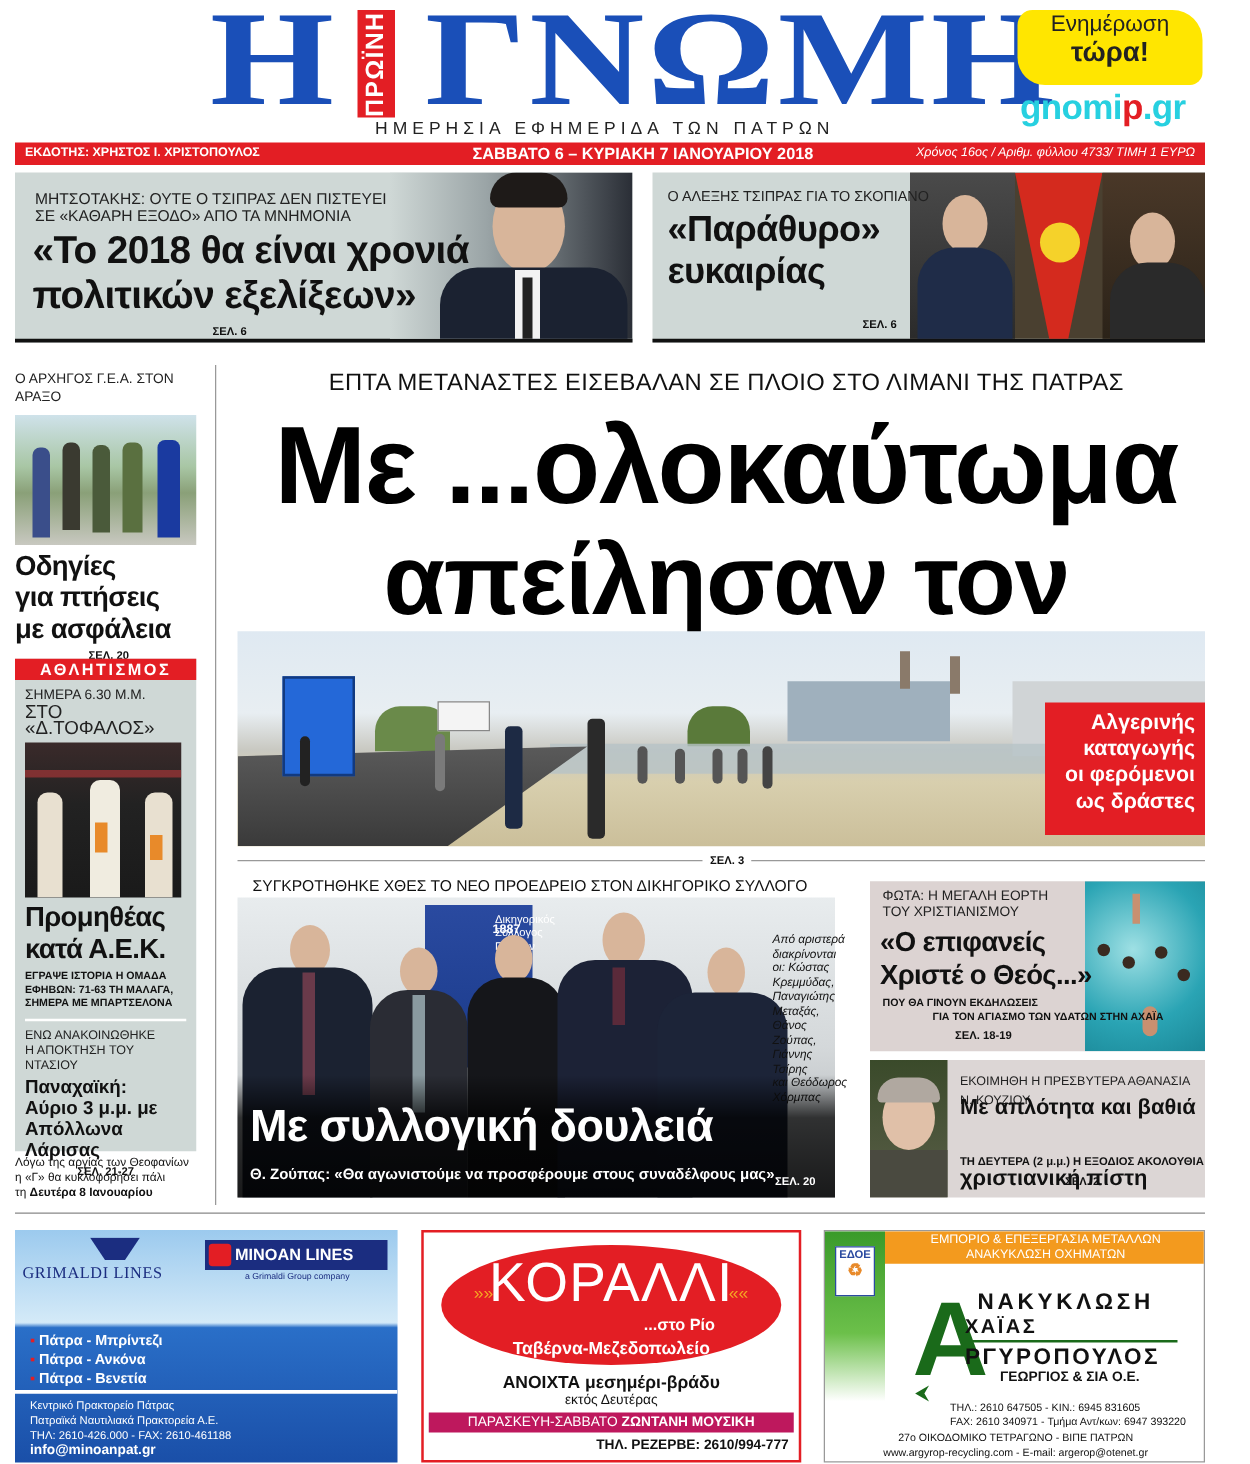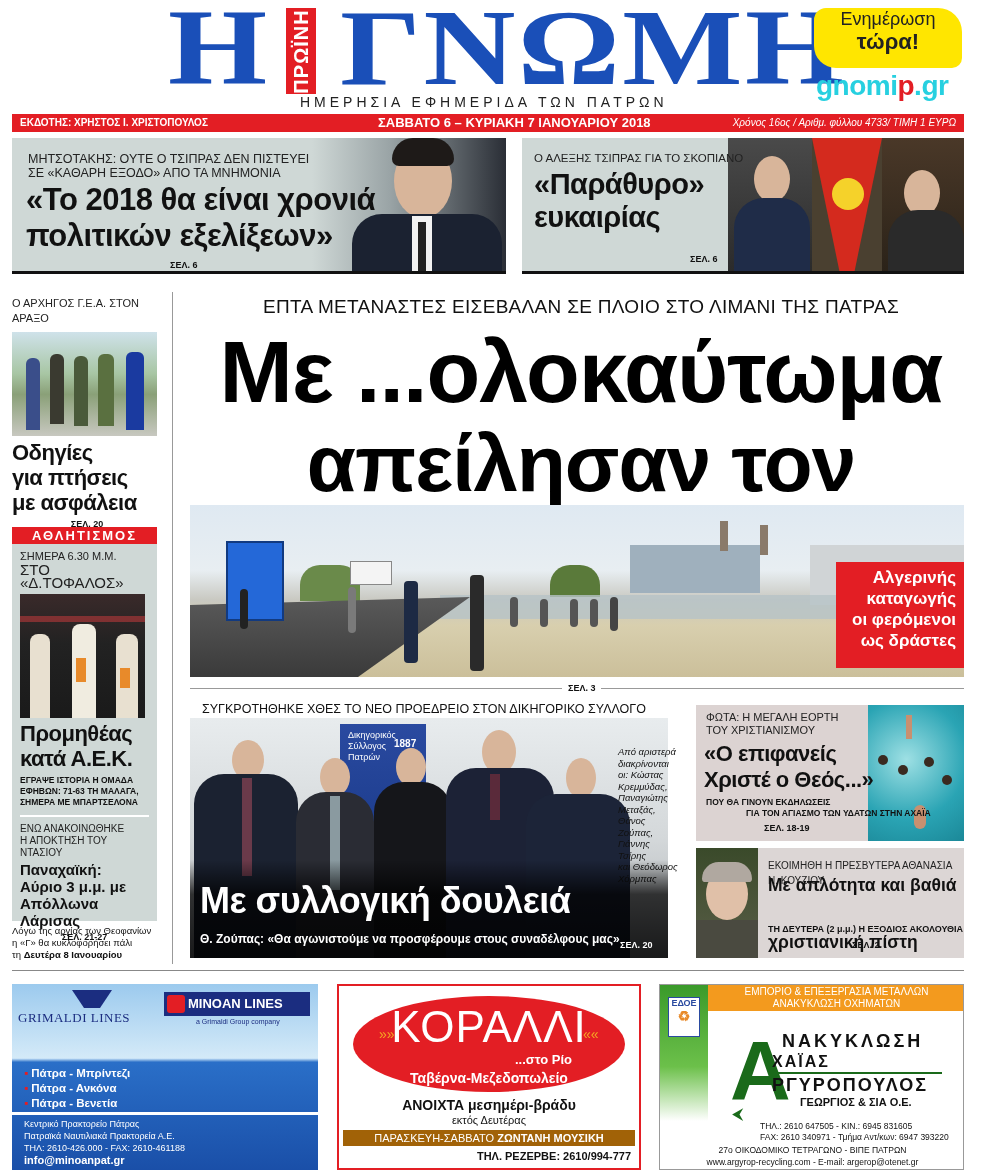--- a/index.html
+++ b/index.html
@@ -222,21 +222,21 @@
   <div>οι φερόμενοι</div>
   <div>ως δράστες</div>
 </div>
 
 <div class="abs sel-rule" style="left:190px;width:774px;"></div>
 <div class="abs sel-label" style="left:562px;">ΣΕΛ. 3</div>
 
 <div class="abs lawyer-kicker">ΣΥΓΚΡΟΤΗΘΗΚΕ ΧΘΕΣ ΤΟ ΝΕΟ ΠΡΟΕΔΡΕΙΟ ΣΤΟΝ ΔΙΚΗΓΟΡΙΚΟ ΣΥΛΛΟΓΟ ΠΑΤΡΩΝ</div>
 <div class="abs lawyer-photo">
   <div class="abs" style="left:150px;top:6px;width:86px;height:130px;background:linear-gradient(#2a4aa0,#1a3a8a);">
-    <div style="color:#fff;font-size:9px;padding:6px 0 0 8px;line-height:11px;">
+    <div style="color:#fff;font-size:9px;padding:6px 0 0 8px;line-height:11px;margin-left:48px;">
       <div>Δικηγορικός</div>
       <div>Σύλλογος</div>
       <div>Πατρών</div>
     </div>
     <div class="abs" style="left:54px;top:14px;color:#fff;font-size:10px;font-weight:700;">1887</div>
   </div>
   <div class="person-face" style="left:42px;top:22px;width:32px;height:40px;"></div>
   <div class="suit" style="left:4px;top:56px;width:104px;height:184px;"></div>
   <div class="abs" style="left:52px;top:60px;width:10px;height:98px;background:#6a3a4a;"></div>
   <div class="person-face" style="left:130px;top:40px;width:30px;height:38px;"></div>
@@ -327,21 +327,21 @@
   <div class="oval"></div>
   <div class="abs" style="left:0;top:16px;width:300px;text-align:center;color:#fff;font-size:44px;letter-spacing:1px;">ΚΟΡΑΛΛΙ</div>
   <div class="abs" style="left:40px;top:40px;color:#f5a623;font-size:14px;">»»</div>
   <div class="abs" style="left:244px;top:40px;color:#f5a623;font-size:14px;">««</div>
   <div class="abs" style="left:176px;top:66px;color:#fff;font-size:13px;font-weight:700;">...στο Ρίο</div>
   <div class="abs" style="left:0;top:84px;width:300px;text-align:center;color:#fff;font-size:14px;font-weight:700;">Ταβέρνα-Μεζεδοπωλείο</div>
   <div class="abs" style="left:0;top:111px;width:300px;text-align:center;font-size:14px;font-weight:700;">
     <span>ΑΝΟΙΧΤΑ</span><span> μεσημέρι-βράδυ</span>
   </div>
   <div class="abs" style="left:0;top:128px;width:300px;text-align:center;font-size:11px;">εκτός Δευτέρας</div>
-  <div class="abs" style="left:4px;top:144px;width:292px;height:16px;background:#a16207;color:#fff;text-align:center;font-size:11px;line-height:16px;">
+  <div class="abs" style="left:4px;top:144px;width:292px;height:16px;background:#be185d;color:#fff;text-align:center;font-size:11px;line-height:16px;">
     <span>ΠΑΡΑΣΚΕΥΗ-ΣΑΒΒΑΤΟ </span><b>ΖΩΝΤΑΝΗ ΜΟΥΣΙΚΗ</b>
   </div>
   <div class="abs" style="left:0;top:164px;width:292px;text-align:right;font-size:11px;font-weight:700;">ΤΗΛ. ΡΕΖΕΡΒΕ: 2610/994-777</div>
 </div>
 
 <div class="abs ad3">
   <div class="green"></div>
   <div class="abs" style="left:8px;top:12px;width:32px;height:40px;background:#fff;border:1px solid #2a4aa0;text-align:center;font-size:9px;font-weight:700;color:#2a4aa0;">
     <div>ΕΔΟΕ</div>
     <div style="font-size:14px;color:#e88a2a;">♻</div>

